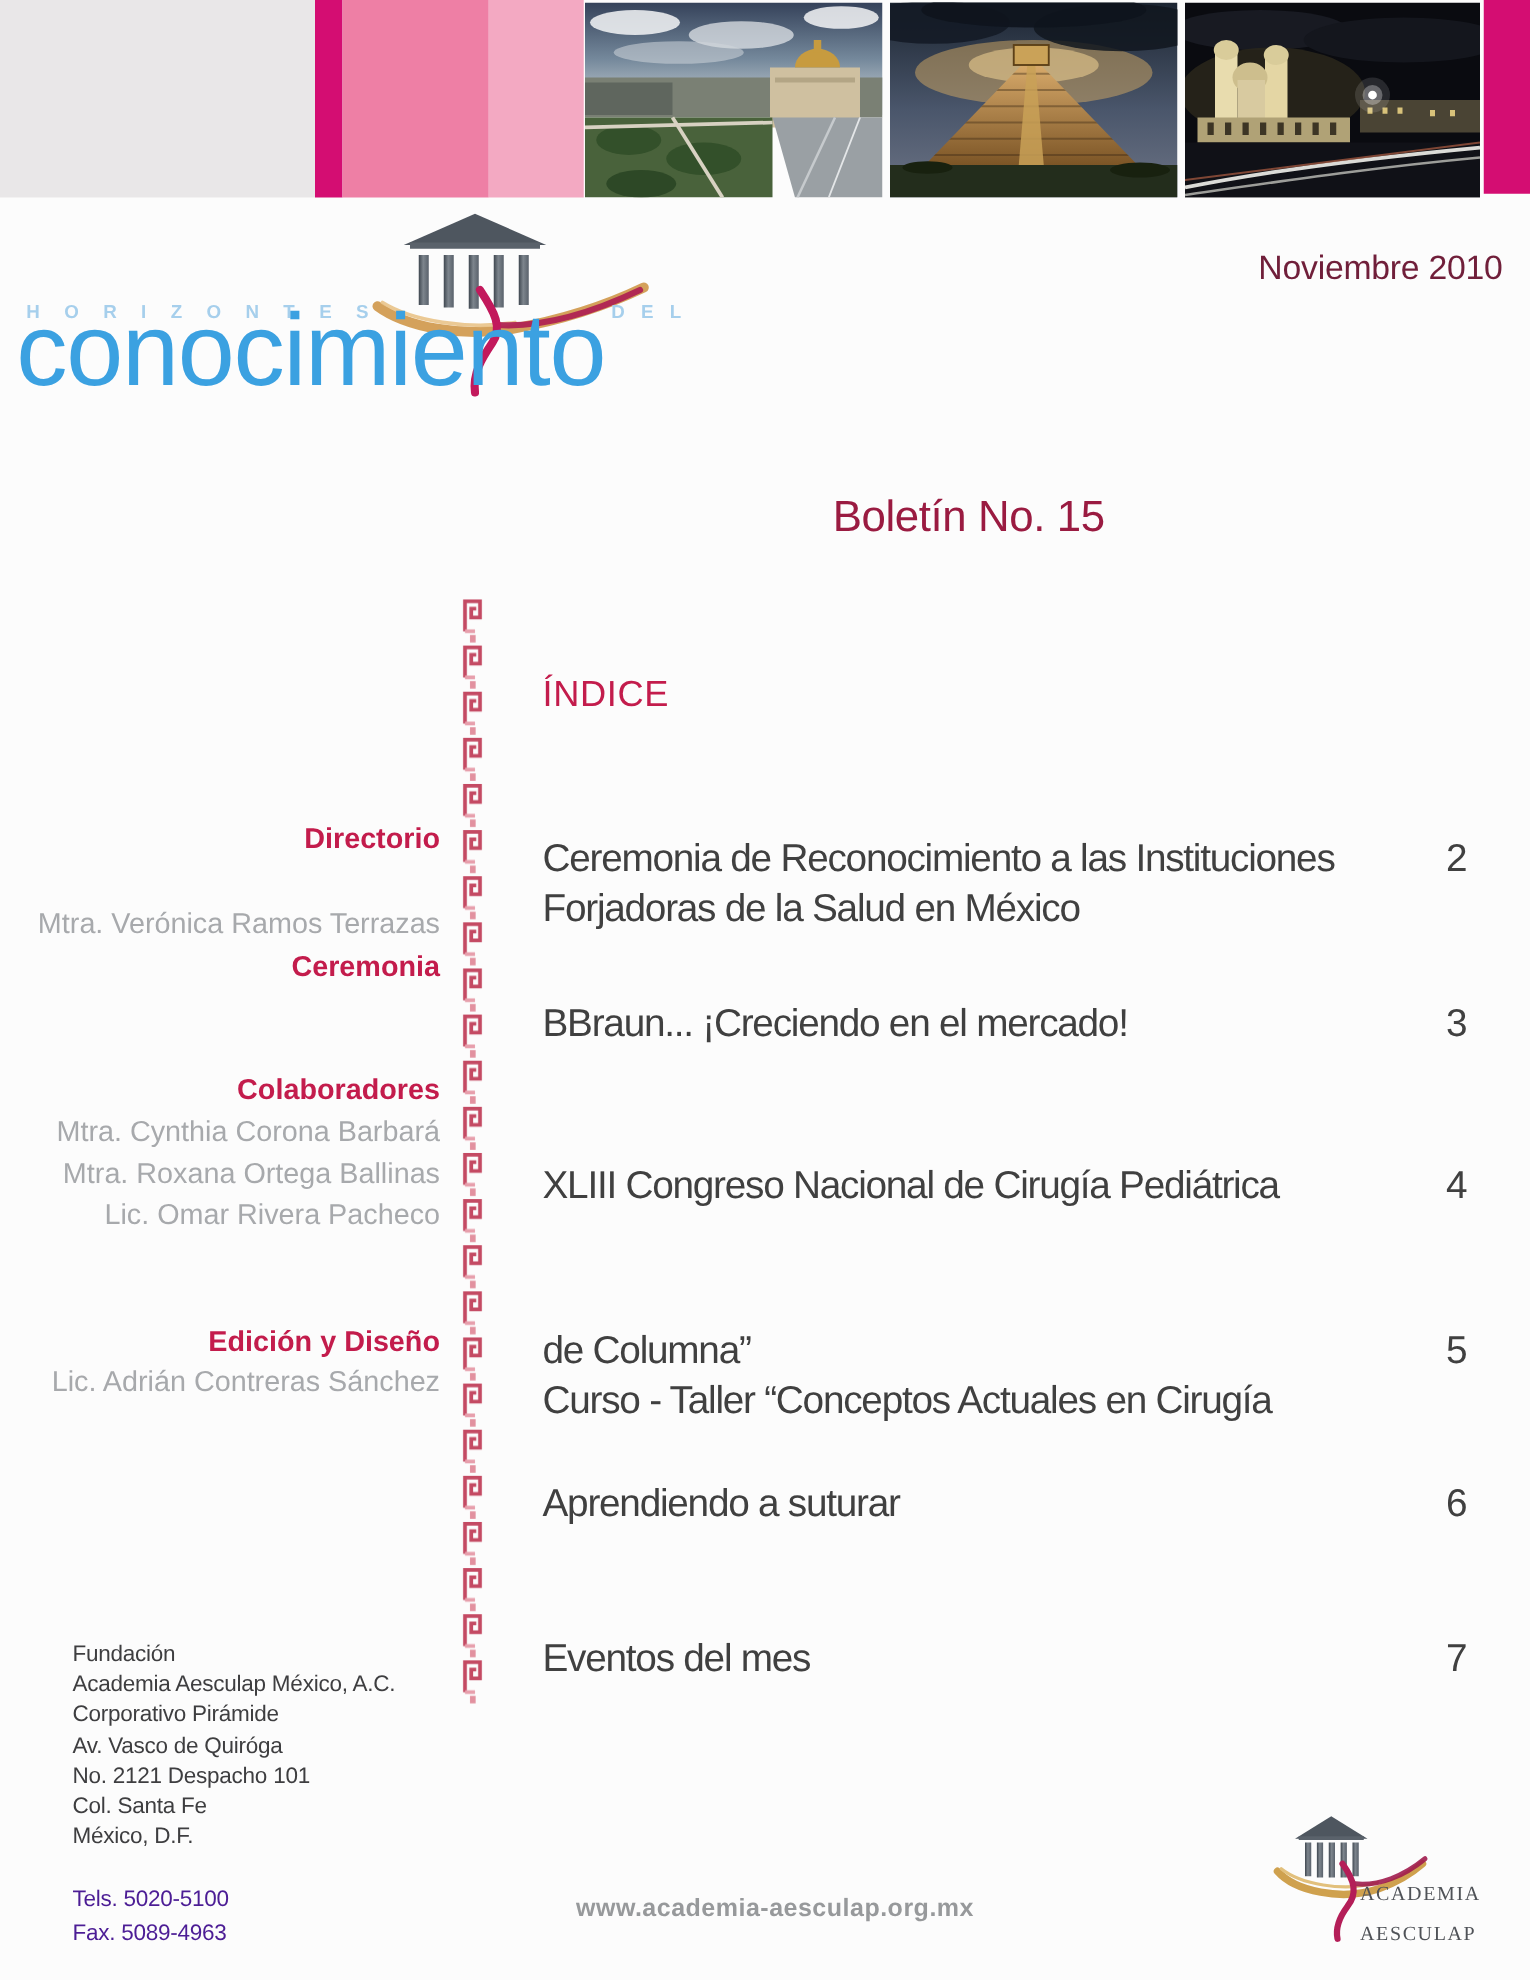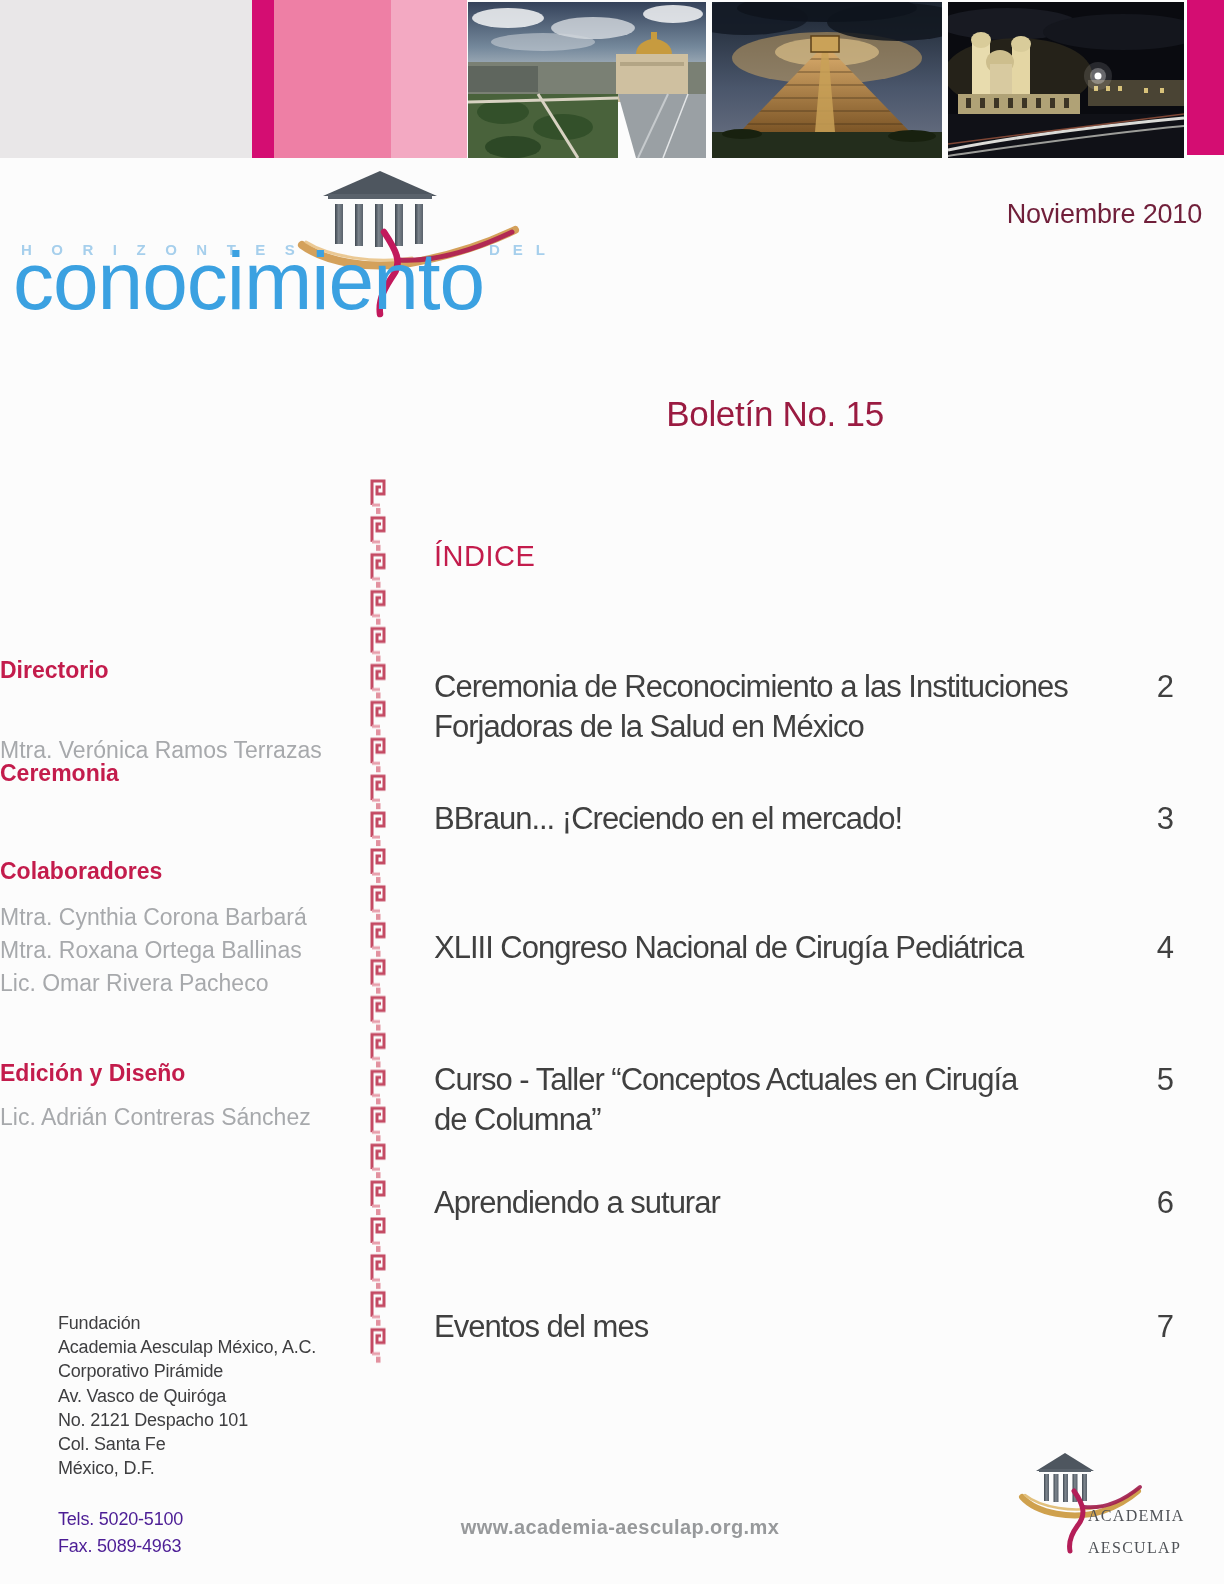--- a/index.html
+++ b/index.html
@@ -24,23 +24,23 @@
   .conocimiento{position:absolute;left:13px;top:240px;font-size:82px;line-height:82px;
                 color:#3ba1e1;letter-spacing:-1px;white-space:nowrap;}
   .issue-date{position:absolute;left:942px;top:199px;width:260px;text-align:right;
               font-size:27px;color:#701f3a;letter-spacing:-0.2px;}
 
   
   .bulletin-title{position:absolute;left:465px;top:394px;width:620px;text-align:center;
                   font-size:35px;color:#9a1b41;letter-spacing:-0.3px;}
 
   
-  .side{position:absolute;left:0;width:352px;text-align:left;line-height:33px;}
+  .side{position:absolute;left:0;width:352px;text-align:right;line-height:33px;}
   .side-h{color:#c31c4c;font-weight:bold;font-size:23px;}
-  .side-n{color:#a7a9ac;font-size:23px;margin-top:12px;}
+  .side-n{color:#a7a9ac;font-size:23px;}
 
   
   .toc-heading{position:absolute;left:434px;top:540px;font-size:29px;color:#c31c4c;
                letter-spacing:0.5px;}
   .toc-entry{position:absolute;left:434px;width:744px;color:#404040;font-size:31px;
              line-height:40px;letter-spacing:-1px;}
   .toc-line{white-space:nowrap;}
   .toc-page{position:absolute;right:4px;top:0;letter-spacing:0;}
 
   
@@ -246,22 +246,22 @@
       <div class="toc-line">BBraun... ¡Creciendo en el mercado!</div>
       <span class="toc-page">3</span>
     </div>
 
     <div class="toc-entry" style="top:928px">
       <div class="toc-line">XLIII Congreso Nacional de Cirugía Pediátrica</div>
       <span class="toc-page">4</span>
     </div>
 
     <div class="toc-entry" style="top:1060px">
+      <div class="toc-line">de Columna”</div>
       <div class="toc-line">Curso - Taller “Conceptos Actuales en Cirugía</div>
-      <div class="toc-line">de Columna”</div>
       <span class="toc-page">5</span>
     </div>
 
     <div class="toc-entry" style="top:1183px">
       <div class="toc-line">Aprendiendo a suturar</div>
       <span class="toc-page">6</span>
     </div>
 
     <div class="toc-entry" style="top:1307px">
       <div class="toc-line">Eventos del mes</div>

